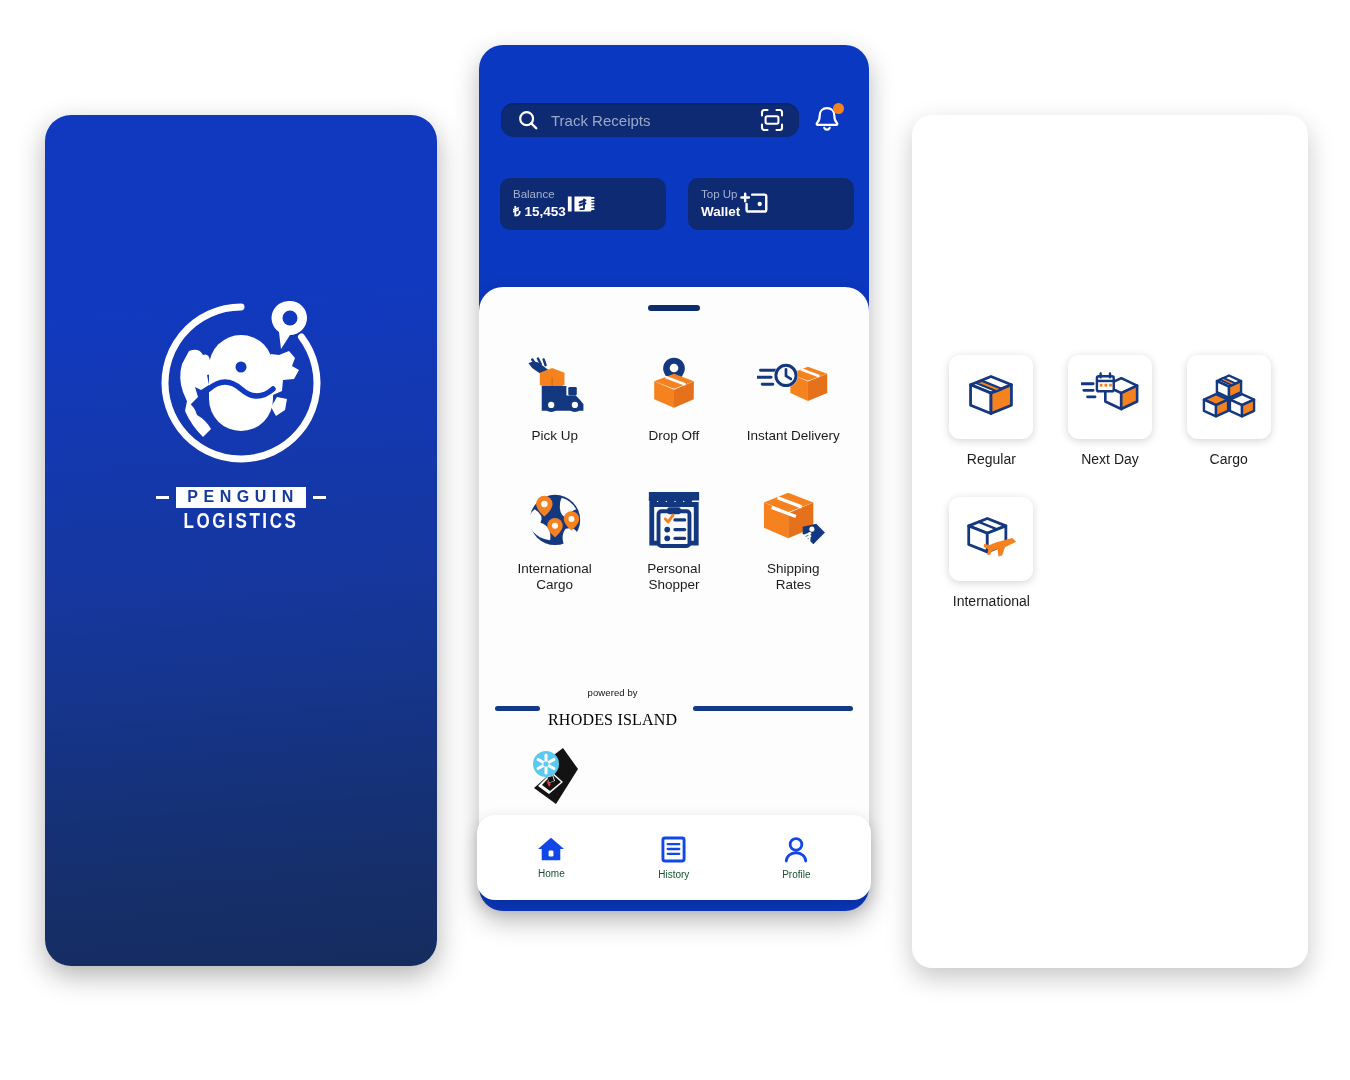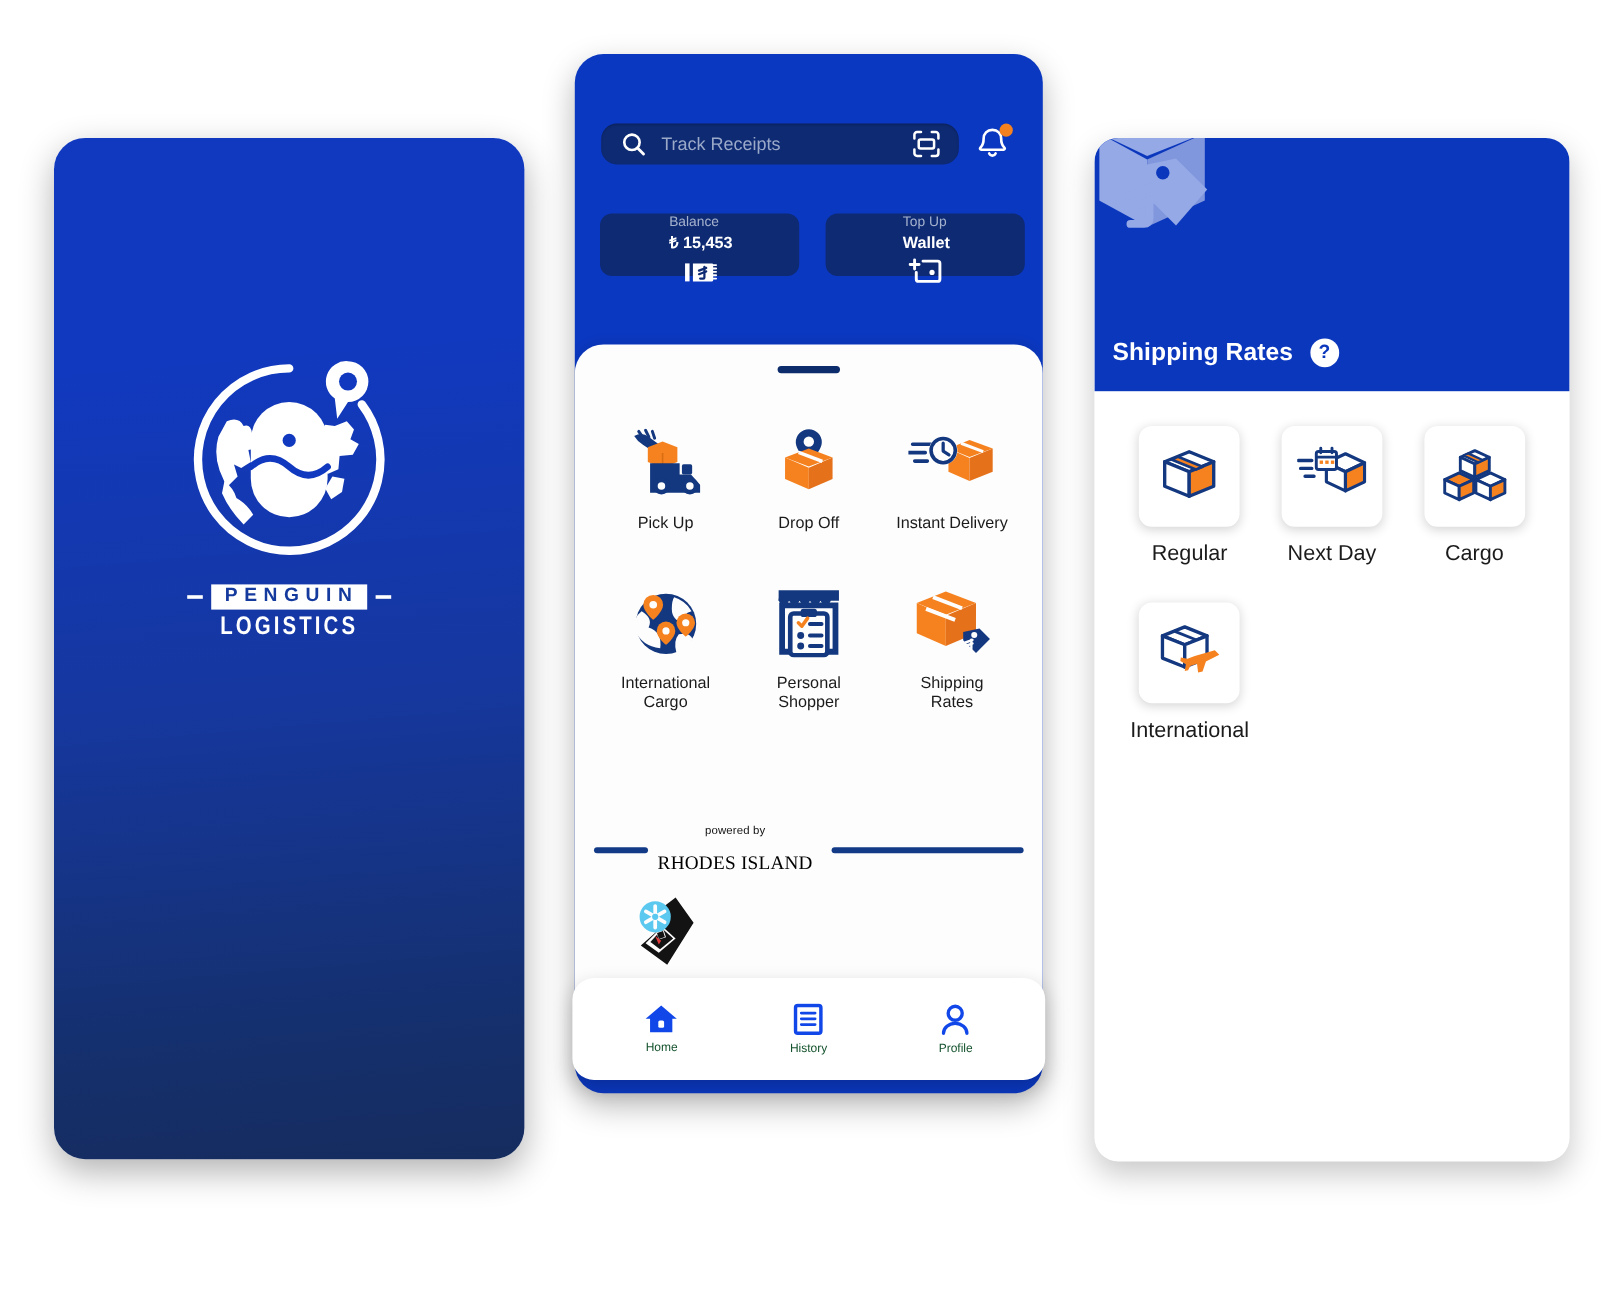--- a/index.html
+++ b/index.html
@@ -84,23 +84,22 @@
   }
 
   .cardsrow {
     position: absolute; left: 21px; top: 133px;
     display: flex; gap: 22px;
   }
   .infocard {
     width: 166px; height: 52px;
     background: #0E2A72;
     border-radius: 10px;
-    display: flex; align-items: center; justify-content: space-between;
+    display: flex; align-items: center; 
     padding: 0 11px 0 13px;
-    flex-direction: column;
   }
   .infocard .lbl { color: #A5B2CE; font-size: 11.5px; line-height: 1.35; }
   .infocard .val { color: #ffffff; font-size: 13.5px; font-weight: 700; line-height: 1.35; }
   .infocard .ico { width: 30px; height: 30px; flex: 0 0 auto; }
 
   
   .sheet {
     position: absolute; left: 0; top: 242px;
     width: 390px; height: 566px;
     background: #FDFDFD;
@@ -200,21 +199,21 @@
     display: grid; grid-template-columns: repeat(3, 1fr);
     row-gap: 30px; column-gap: 16px;
   }
   .rate { display: flex; flex-direction: column; align-items: center; cursor: pointer; }
   .rate-tile {
     width: 84px; height: 84px; border-radius: 11px;
     background: #FFFFFF;
     box-shadow: 0 2px 9px rgba(0,0,0,0.17);
     display: flex; align-items: center; justify-content: center;
   }
-  .rate-lbl { margin-top: 12px; font-size: 18px; color: #1b1b1b; text-align: center; line-height: 1.15; }
+  .rate-lbl { margin-top: 12px; font-size: 14px; color: #1b1b1b; text-align: center; line-height: 1.15; }
 </style>
 </head>
 <body>
 
 <div class="stage">
 
   <div class="splash">
     <div class="splash-logo-wrap">
       <div class="logo-mark">
         <svg viewBox="0 0 180 180" width="180" height="180">
@@ -512,43 +511,20 @@
         <svg viewBox="0 0 28 28" width="26" height="27">
           <circle cx="14" cy="8.5" r="6.3" fill="none" stroke="#1147E8" stroke-width="3"></circle>
           <path d="M3.5 26.5 a10.5 9 0 0 1 21 0" fill="none" stroke="#1147E8" stroke-width="3" stroke-linecap="round"></path>
         </svg>
       </span>
       <span class="nav-lbl">Profile</span>
     </div>
   </div>
 
   <div class="phone-right">
-    <div class="r-header">
-      <span class="r-hero">
-        <svg viewBox="0 0 150 150" width="150" height="150">
-          <g fill="#94A9E6">
-            <path d="M0 18 l40-18 48 18 -48 19z"></path>
-            <path d="M0 18 v56 l40 22 V40z"></path>
-            <path d="M88 18 v56 l-48 22 V40z" fill="#8096DD"></path>
-          </g>
-
-          <path d="M36 45 l28-6 26 26 -26 30 -28-28z" fill="#94A9E6"></path>
-          <circle cx="53" cy="51" r="5.6" fill="#0B37BD"></circle>
-          <g stroke="#94A9E6" stroke-width="6.5" stroke-linecap="round" fill="none" transform="translate(-2,0)">
-            <path d="M44 62 v27 c0 3-1.8 4.6-4.6 4.6 H28"></path>
-            <path d="M26 70 l22-8"></path>
-            <path d="M26 81 l22-8"></path>
-          </g>
-        </svg>
-      </span>
-      <div class="r-title-row">
-        <span class="r-title">Shipping Rates</span>
-        <span class="help-badge">?</span>
-      </div>
-    </div>
 
     <div class="rate-grid">
 
       <div class="rate">
         <span class="rate-tile">
           <span>
             <svg viewBox="0 0 56 56" width="52" height="52">
               <path d="M6 17 l22-9 22 9 -22 9z" fill="#FFFFFF" stroke="#14387F" stroke-width="3" stroke-linejoin="round"></path>
               <path d="M6 17 v22 l22 9 V26z" fill="#FFFFFF" stroke="#14387F" stroke-width="3" stroke-linejoin="round"></path>
               <path d="M50 17 v22 l-22 9 V26z" fill="#F5821F" stroke="#14387F" stroke-width="3" stroke-linejoin="round"></path>

